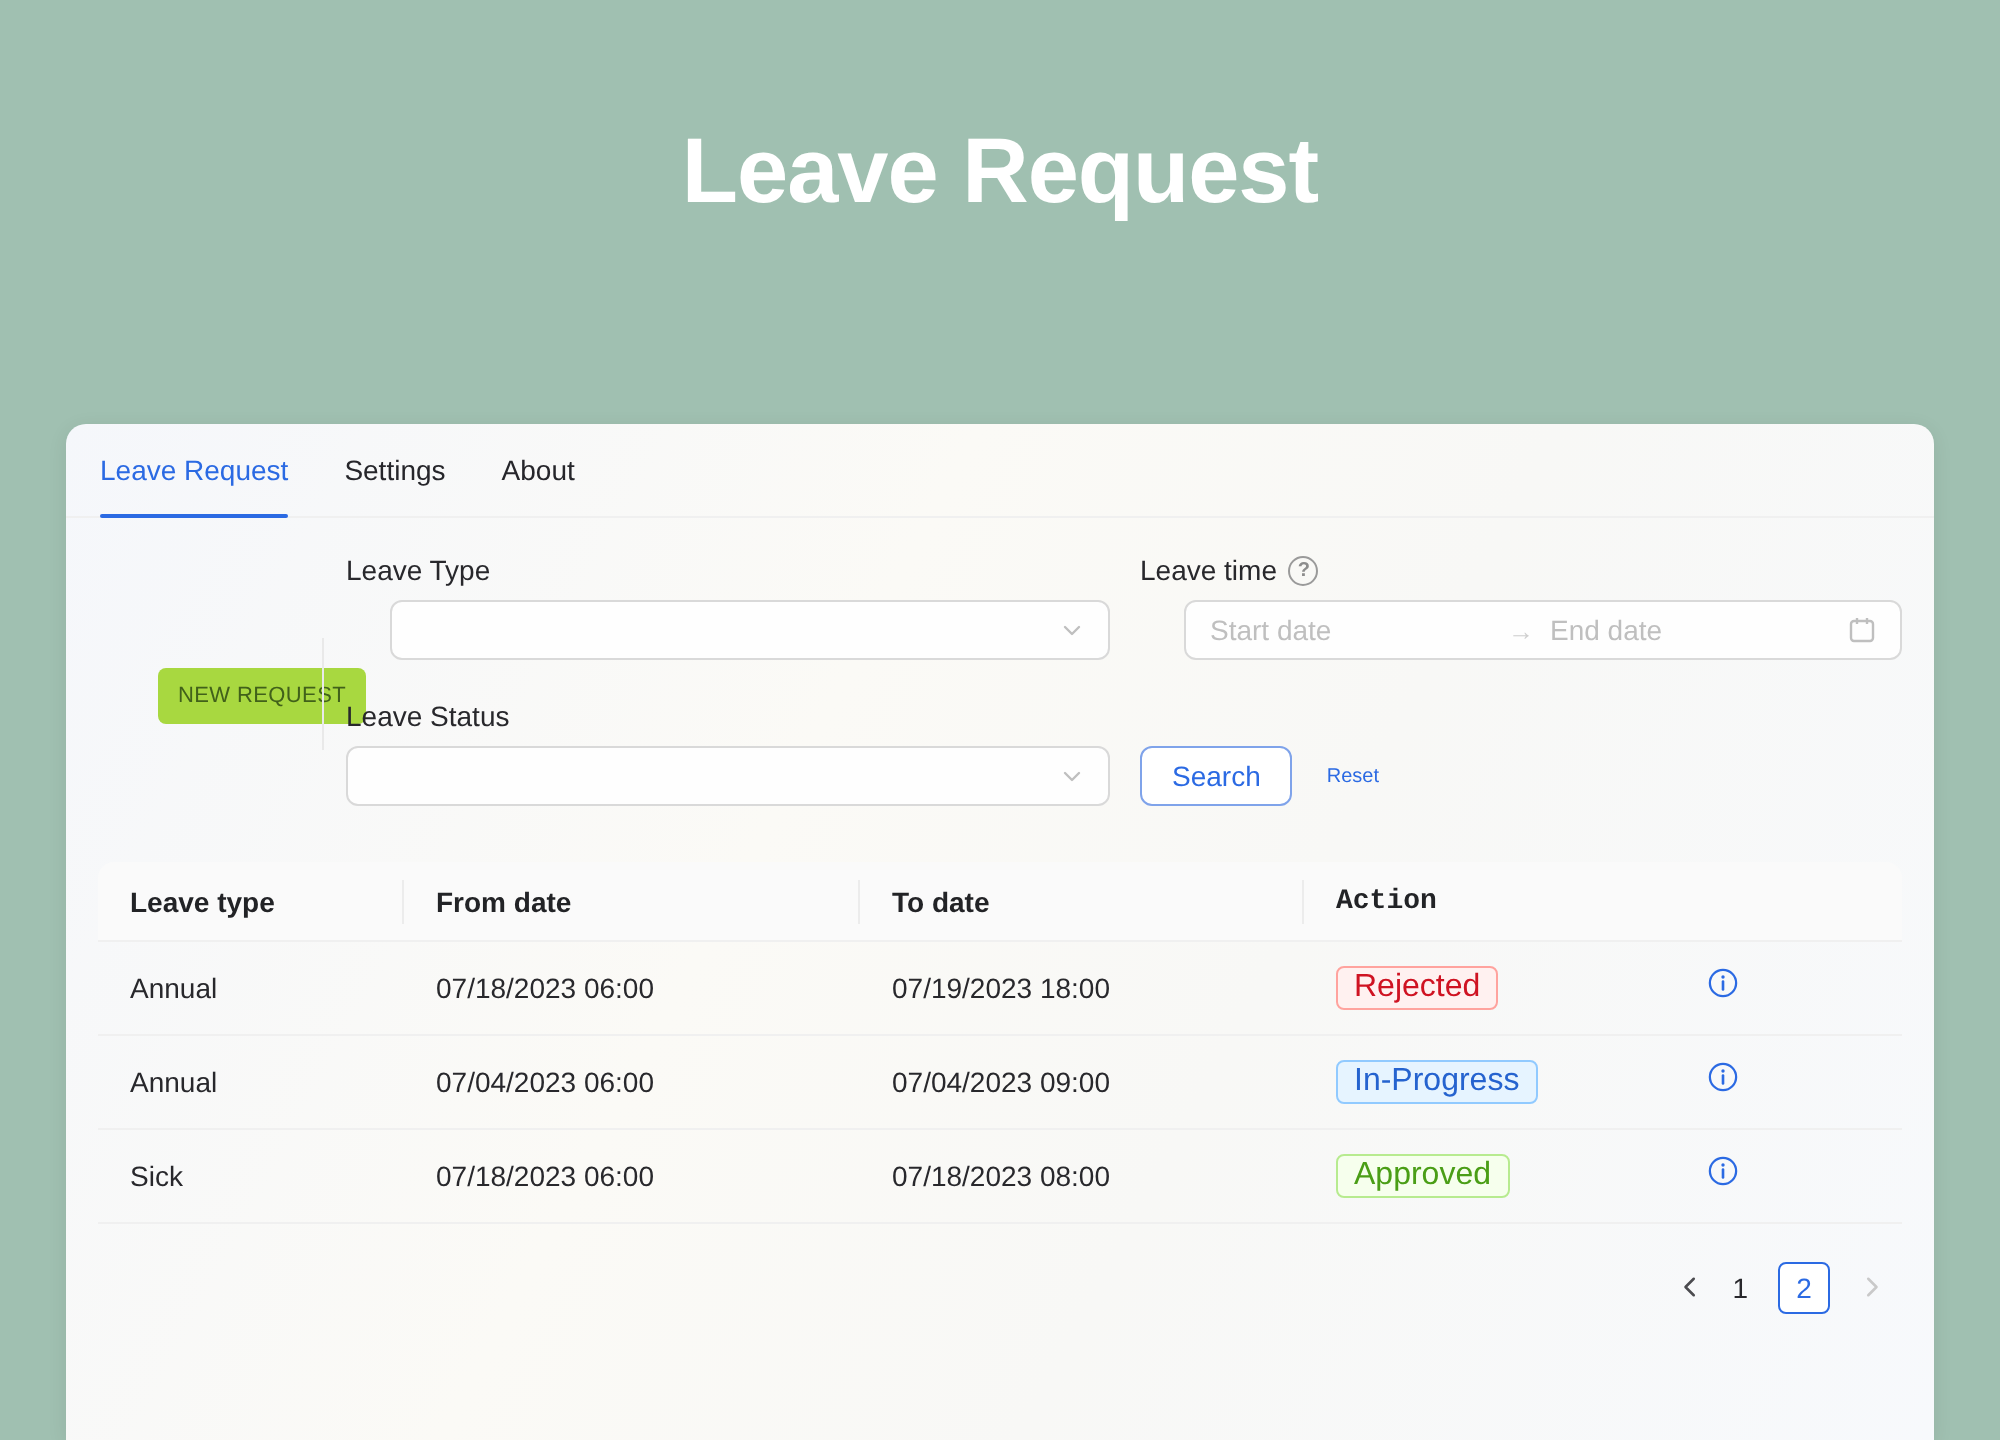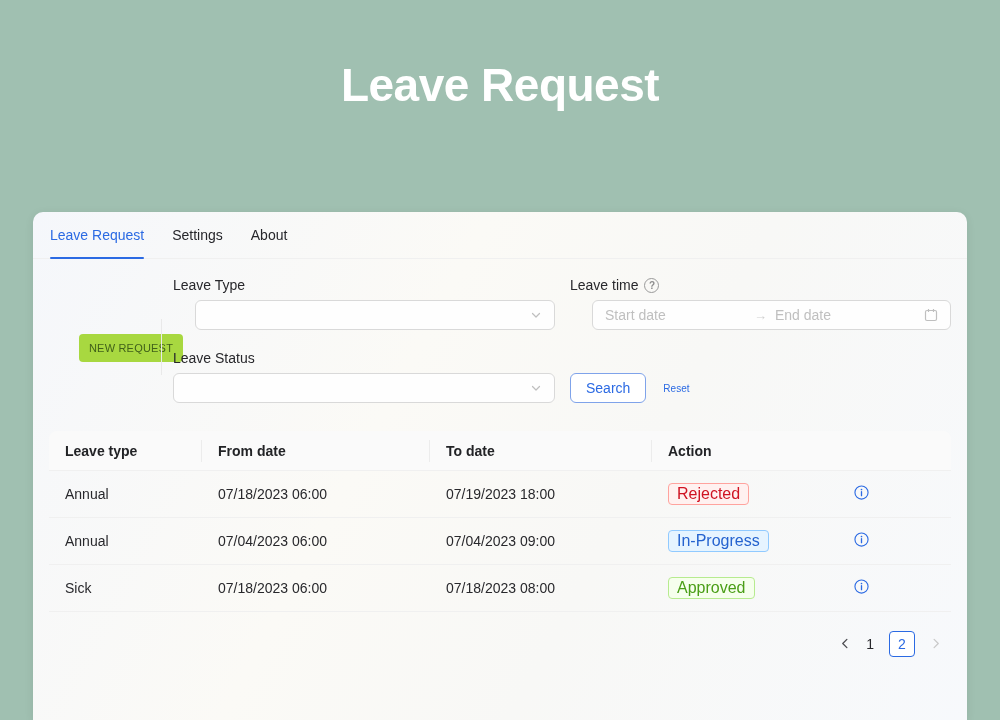--- a/index.html
+++ b/index.html
@@ -98,21 +98,21 @@
     display:flex; align-items:center; height:40px; background:#fafafa;
     border-radius:8px 8px 0 0; border-bottom:1px solid #f0f0f0;
   }
   .th {
     font-size:14px; font-weight:700; color:#222326; padding-left:16px; position:relative;
   }
   .th:not(:last-child)::after {
     content:""; position:absolute; right:0; top:50%; transform:translateY(-50%);
     width:1px; height:22px; background:#ececec;
   }
-  .c1{width:153px;} .c2{width:228px;} .c3{width:222px;} .c4{width:186px;} .c5{width:113px;}
+  .c1{width:153px;} .c2{width:228px;} .c3{width:222px;} .c4{width:186px;} .c5{width:113px;font-family:Liberation Mono, monospace;}
   .tr {
     display:flex; align-items:center; height:47px; border-bottom:1px solid #f0f0f0;
     font-size:14px; color:#28282c;
   }
   .td { padding-left:16px; }
 
   .badge {
     display:inline-block; font-size:16px; line-height:20px; padding:0 8px;
     border-radius:4px; border:1px solid transparent;
   }

